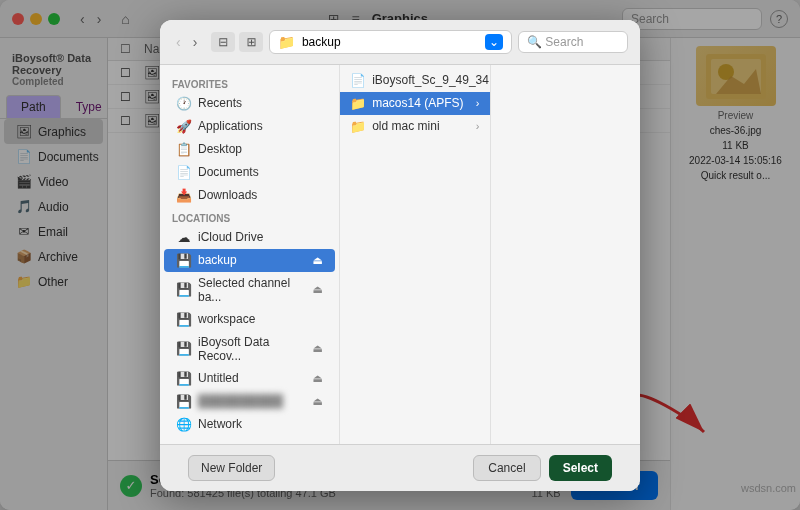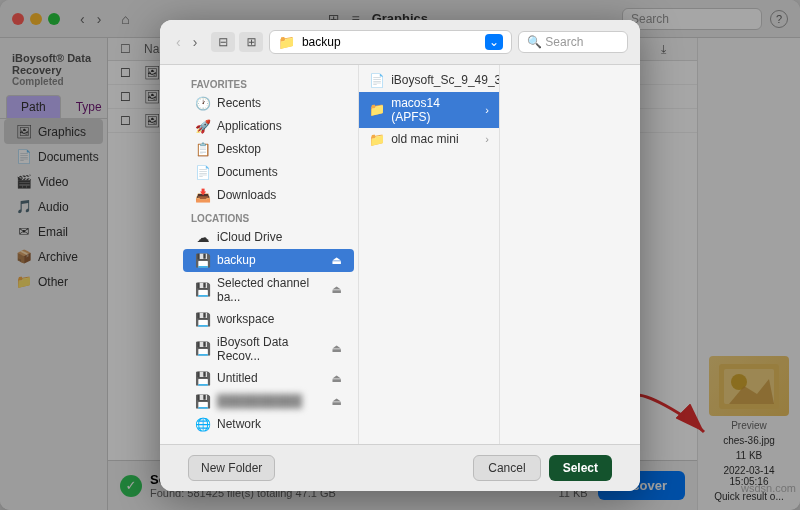--- a/index.html
+++ b/index.html
@@ -269,27 +269,27 @@
       position: absolute;
       bottom: 70px;
       right: 88px;
       width: 80px;
       height: 50px;
       pointer-events: none;
     }
 
     
     .preview-area {
-      width: 103px;
+      width: 130px;
       background: #f8f8f8;
       border-left: 1px solid #e0e0e0;
       display: flex;
       flex-direction: column;
       align-items: center;
-      justify-content: flex-end;
+      justify-content: flex-start;
       flex-shrink: 0;
       padding: 8px;
       font-size: 11px;
       color: #666;
     }
     .preview-img {
       width: 80px;
       height: 60px;
       background: linear-gradient(135deg, #f0d080, #e8c060);
       border-radius: 4px;
@@ -377,21 +377,20 @@
       border-radius: 6px;
       padding: 3px 8px;
       font-size: 12px;
       color: #999;
       width: 110px;
     }
 
     .modal-body {
       display: flex;
       flex: 1;
-      padding-left: 19px;
     }
     
     .fb-sidebar {
       width: 180px;
       border-right: 1px solid #e0e0e0;
       padding: 8px 0;
       background: #f5f5f5;
       overflow-y: auto;
     }
     .fb-section-title {

